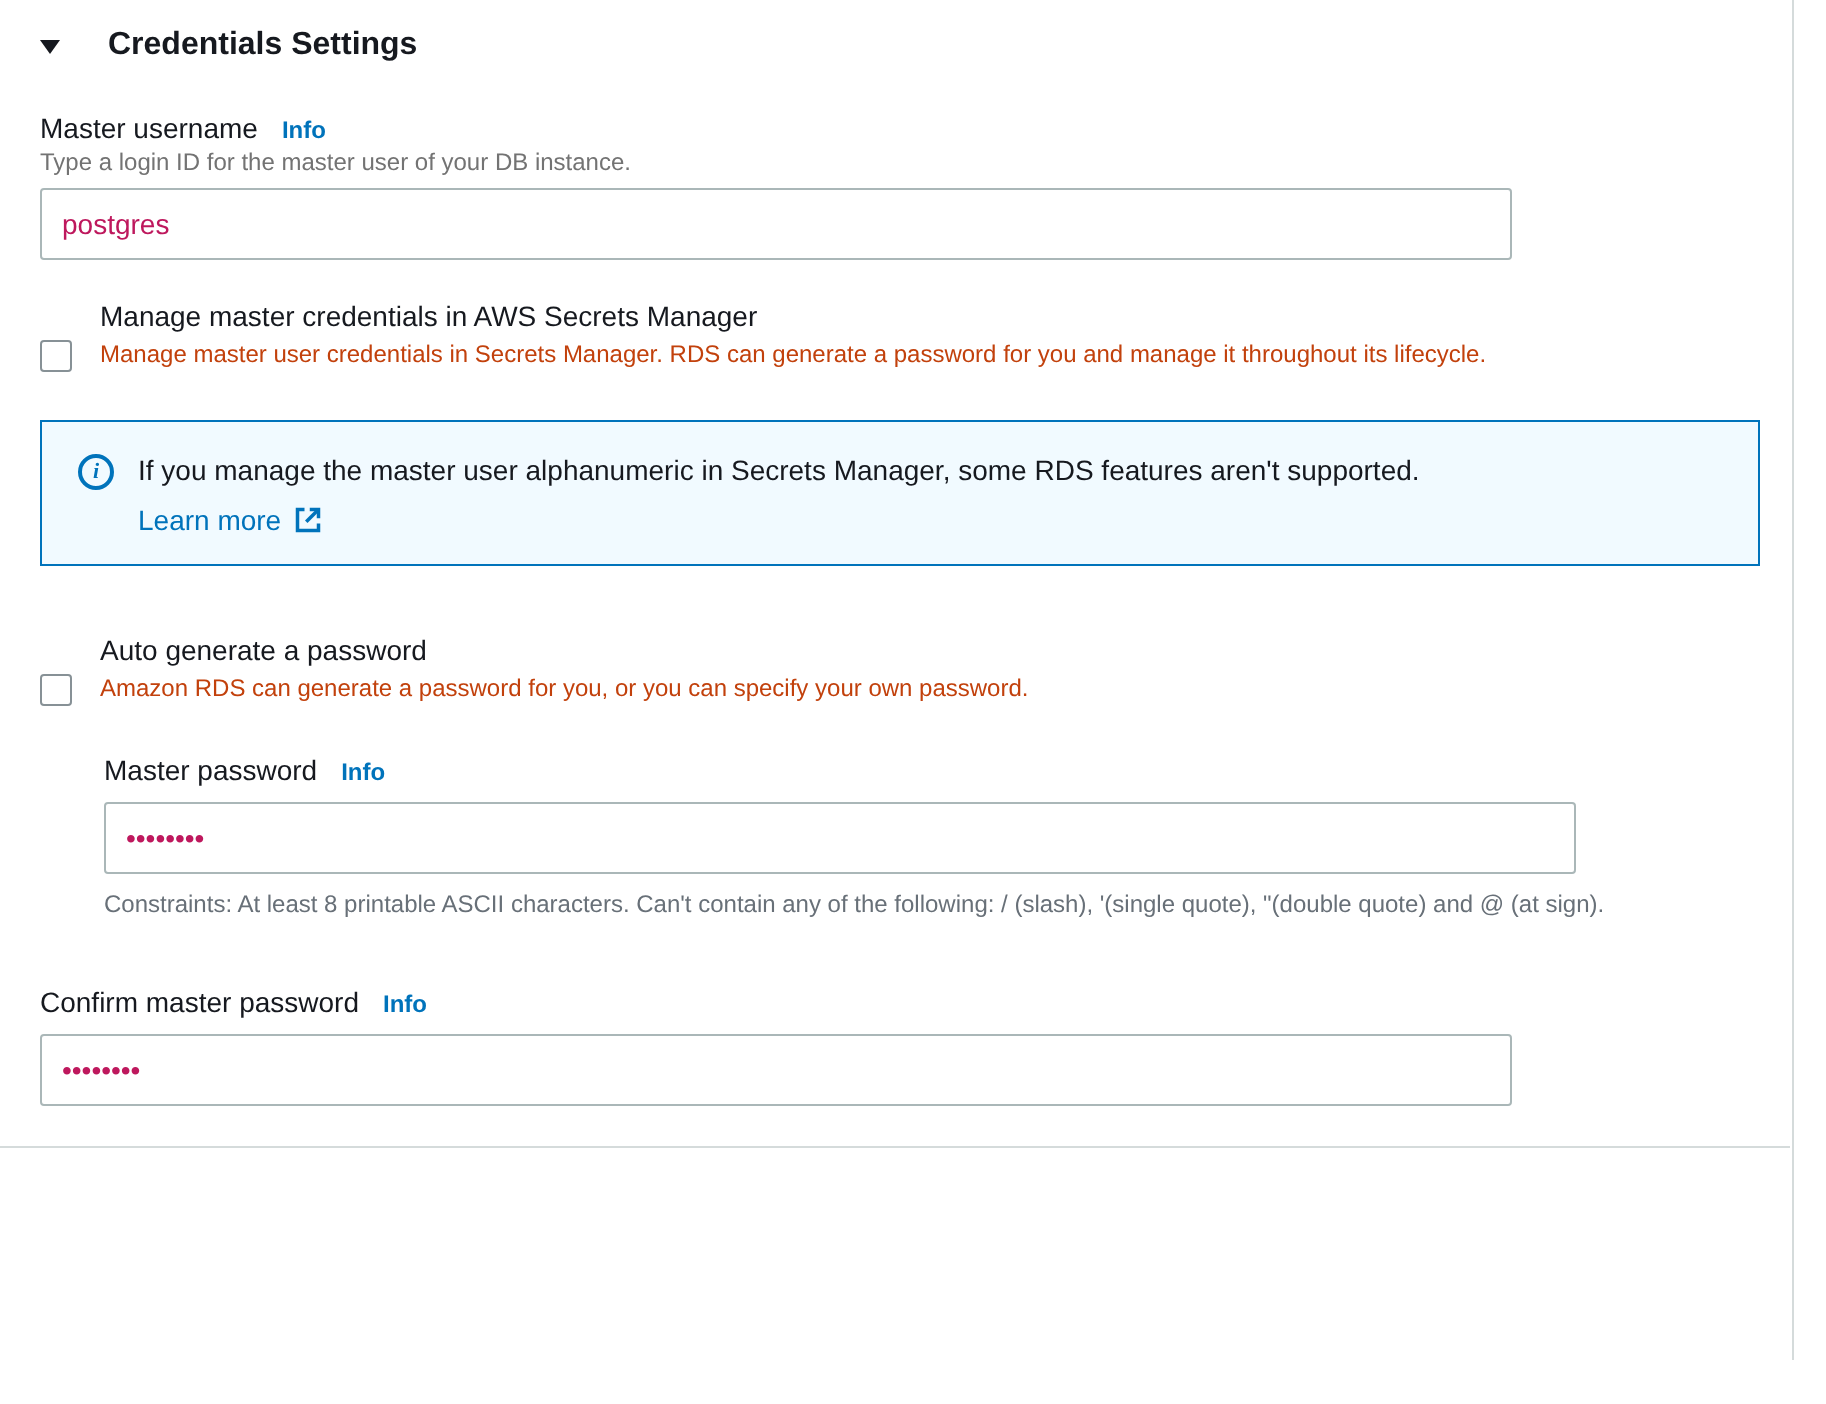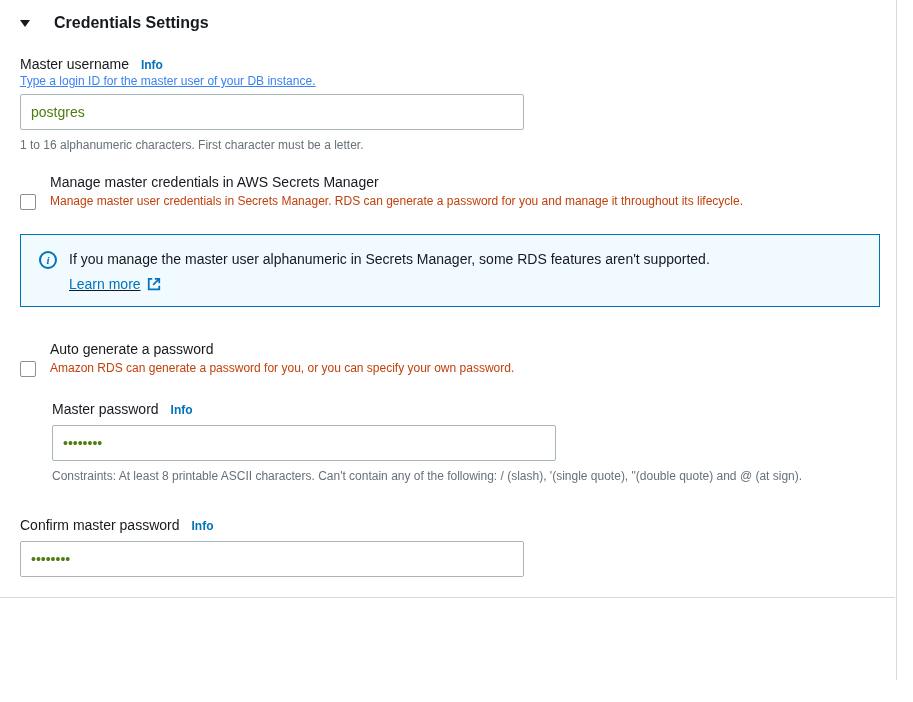--- a/index.html
+++ b/index.html
@@ -55,32 +55,31 @@
       font-weight: 400;
     }
     .info-link {
       font-size: 12px;
       font-weight: 700;
       color: #0073bb;
       cursor: pointer;
     }
     .field-description {
       font-size: 12px;
-      color: #3b82f6;
+      color: #737373;
       margin-bottom: 6px;
-      text-decoration: underline;
     }
     .text-input {
-      width: 504px;
+      width: 736px;
       height: 36px;
       border: 1px solid #aab7b8;
       border-radius: 2px;
       padding: 4px 10px;
       font-size: 14px;
-      color: #4d7c0f;
+      color: #be185d;
       outline: none;
     }
     .field-hint {
       font-size: 12px;
       color: #687078;
       margin-top: 6px;
       line-height: 1.5;
       max-width: 860px;
     }
     .checkbox-block {
@@ -146,21 +145,20 @@
     .banner-text {
       font-size: 14px;
       color: #16191f;
       line-height: 1.5;
     }
     .learn-more-row {
       display: flex;
       align-items: center;
       gap: 6px;
       margin-top: 6px;
-      text-decoration: underline;
     }
     .learn-more-link {
       font-size: 14px;
       color: #0073bb;
       cursor: pointer;
     }
     .external-icon {
       width: 14px;
       height: 14px;
       display: inline-block;
@@ -188,21 +186,20 @@
     <span class="section-title">Credentials Settings</span>
   </div>
 
   <div class="field-block">
     <div class="field-label-row">
       <span class="field-label">Master username</span>
       <span class="info-link">Info</span>
     </div>
     <div class="field-description">Type a login ID for the master user of your DB instance.</div>
     <input type="text" class="text-input" value="postgres" style="">
-    <div class="field-hint">1 to 16 alphanumeric characters. First character must be a letter.</div>
   </div>
 
   <div class="checkbox-block">
     <input type="checkbox" class="checkbox-input" style="">
     <div class="checkbox-content">
       <span class="checkbox-label">Manage master credentials in AWS Secrets Manager</span>
       <span class="checkbox-description">Manage master user credentials in Secrets Manager. RDS can generate a password for you and manage it throughout its lifecycle.</span>
     </div>
   </div>
 

